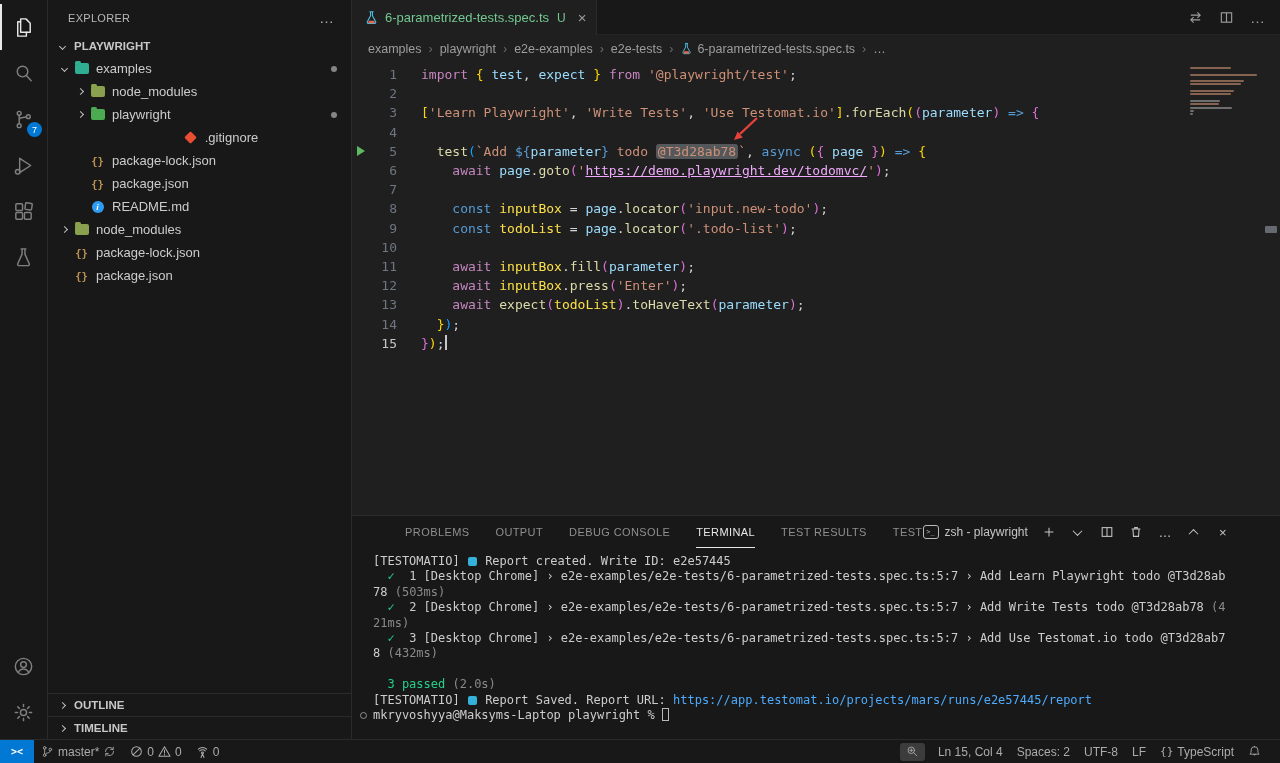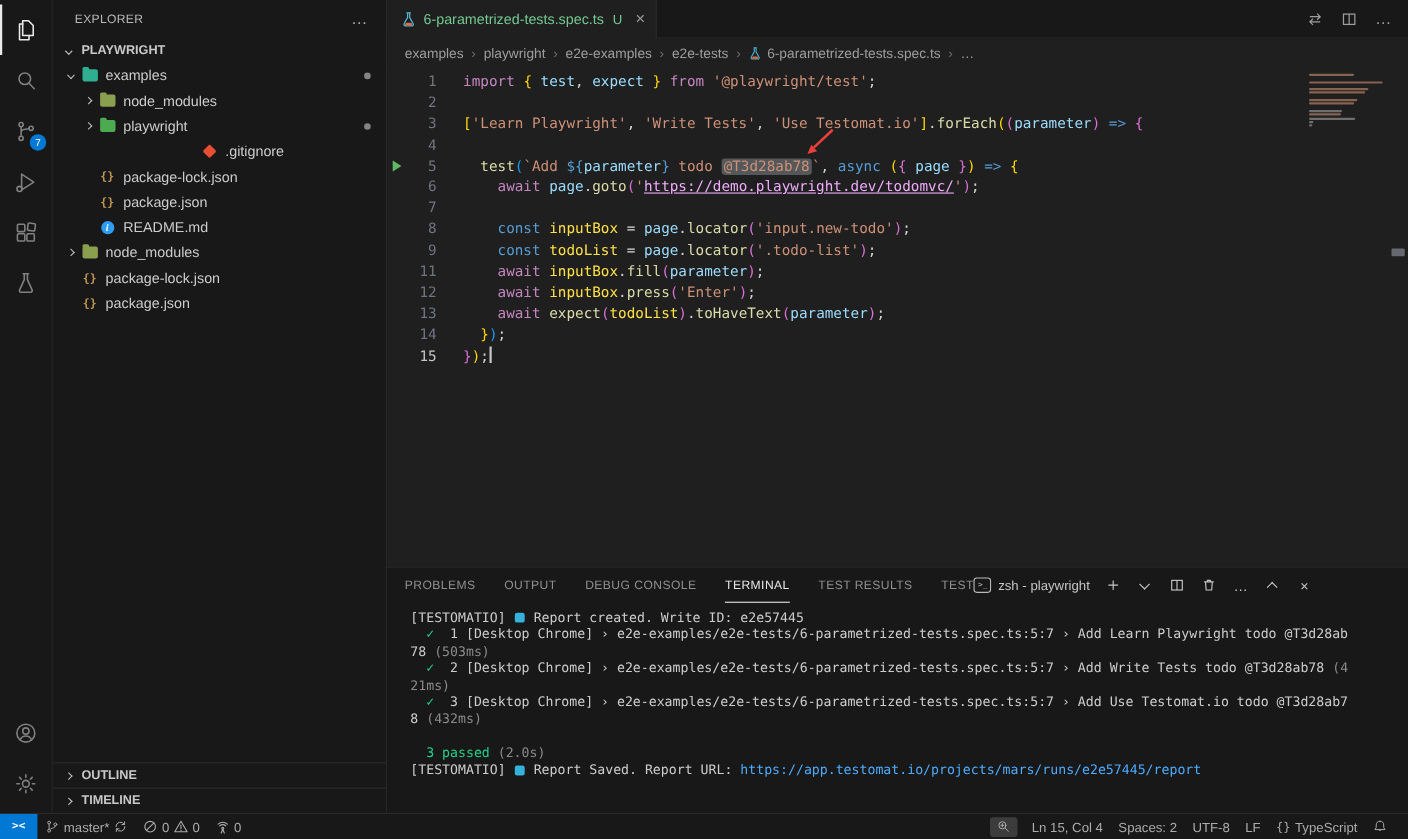--- a/index.html
+++ b/index.html
@@ -66,21 +66,21 @@
   .su{color:#f0abfc;text-decoration:underline;cursor:pointer}
   .hl{color:#ce9178;background:#55585a;border-radius:3px;padding:0 2px}
   .ecur{display:inline-block;width:2px;height:15px;background:#c8c8c8;vertical-align:-2px;margin-left:1px}
   .minimap{position:absolute;top:5px;right:18px;width:72px}
   .mm-line{height:2px;margin-bottom:1.3px;border-radius:1px;opacity:.75}
   .ruler-marker{position:absolute;right:3px;top:164px;width:12px;height:7px;background:#8d949c;opacity:.65;border-radius:1px}
   .arrow-svg{position:absolute;left:0;top:0;width:100%;height:100%;pointer-events:none}
 
   
   .panel{height:224px;flex:none;border-top:1px solid #2b2b2b;background:#181818;display:flex;flex-direction:column}
-  .panel-header{height:32px;flex:none;display:flex;align-items:center;justify-content:flex-start;padding:0 12px 0 16px}
+  .panel-header{height:32px;flex:none;display:flex;align-items:center;justify-content:center;padding:0 12px 0 16px}
   .panel-tabs{display:flex;gap:26px;font-size:11px;letter-spacing:.4px;color:#8f8f8f;height:100%;align-items:stretch}
   .ptab{display:flex;align-items:center;border-bottom:1px solid transparent;cursor:pointer}
   .ptab.active{color:#e7e7e7;border-bottom-color:#e7e7e7}
   .panel-right{display:flex;align-items:center;gap:13px;color:#c5c5c5}
   .term-chip{display:flex;align-items:center;gap:6px;font-size:12px;cursor:pointer}
   .term-ico{width:16px;height:14px;border:1px solid #b9b9b9;border-radius:3px;font-size:7px;display:flex;align-items:center;justify-content:center;font-family:"DejaVu Sans Mono",monospace;color:#b9b9b9}
   .picon{cursor:pointer;display:flex;align-items:center;justify-content:center;width:16px;height:16px}
   .picon svg{width:14px;height:14px;stroke:currentColor;fill:none;stroke-width:1.2}
   .chevbtn{width:7px;height:7px;border-right:1.4px solid #c5c5c5;border-bottom:1.4px solid #c5c5c5;display:inline-block}
   .chevbtn.down{transform:rotate(45deg) translate(-1px,-1px)}
@@ -371,20 +371,25 @@
           </div>
           <div class="code-line">
             <span class="glyph"></span>
             <span class="num">8</span>
             <span class="codetext"><span class="p">    </span><span class="b">const</span><span class="p"> </span><span class="c">inputBox</span><span class="p"> = </span><span class="v">page</span><span class="p">.</span><span class="f">locator</span><span class="pk">(</span><span class="s">'input.new-todo'</span><span class="pk">)</span><span class="p">;</span></span>
           </div>
           <div class="code-line">
             <span class="glyph"></span>
             <span class="num">9</span>
             <span class="codetext"><span class="p">    </span><span class="b">const</span><span class="p"> </span><span class="c">todoList</span><span class="p"> = </span><span class="v">page</span><span class="p">.</span><span class="f">locator</span><span class="pk">(</span><span class="s">'.todo-list'</span><span class="pk">)</span><span class="p">;</span></span>
+          </div>
+          <div class="code-line">
+            <span class="glyph"></span>
+            <span class="num">10</span>
+            <span class="codetext"></span>
           </div>
           <div class="code-line">
             <span class="glyph"></span>
             <span class="num">11</span>
             <span class="codetext"><span class="p">    </span><span class="k">await</span><span class="p"> </span><span class="c">inputBox</span><span class="p">.</span><span class="f">fill</span><span class="pk">(</span><span class="v">parameter</span><span class="pk">)</span><span class="p">;</span></span>
           </div>
           <div class="code-line">
             <span class="glyph"></span>
             <span class="num">12</span>
             <span class="codetext"><span class="p">    </span><span class="k">await</span><span class="p"> </span><span class="c">inputBox</span><span class="p">.</span><span class="f">press</span><span class="pk">(</span><span class="s">'Enter'</span><span class="pk">)</span><span class="p">;</span></span>
@@ -474,20 +479,21 @@
           <div class="tline"><span class="tw">[TESTOMATIO] </span><span class="tblk"></span><span class="tw"> Report created. Write ID: e2e57445</span></div>
           <div class="tline"><span class="tg">  ✓</span><span class="tw">  1 [Desktop Chrome] › e2e-examples/e2e-tests/6-parametrized-tests.spec.ts:5:7 › Add Learn Playwright todo @T3d28ab</span></div>
           <div class="tline"><span class="tw">78 </span><span class="td">(503ms)</span></div>
           <div class="tline"><span class="tg">  ✓</span><span class="tw">  2 [Desktop Chrome] › e2e-examples/e2e-tests/6-parametrized-tests.spec.ts:5:7 › Add Write Tests todo @T3d28ab78 </span><span class="td">(4</span></div>
           <div class="tline"><span class="td">21ms)</span></div>
           <div class="tline"><span class="tg">  ✓</span><span class="tw">  3 [Desktop Chrome] › e2e-examples/e2e-tests/6-parametrized-tests.spec.ts:5:7 › Add Use Testomat.io todo @T3d28ab7</span></div>
           <div class="tline"><span class="tw">8 </span><span class="td">(432ms)</span></div>
           <div class="tline">&nbsp;</div>
           <div class="tline"><span class="tg">  3 passed</span><span class="td"> (2.0s)</span></div>
           <div class="tline"><span class="tw">[TESTOMATIO] </span><span class="tblk"></span><span class="tw"> Report Saved. Report URL: </span><span class="tl">https://app.testomat.io/projects/mars/runs/e2e57445/report</span></div>
+          <div class="tline"><span class="ccircle"></span><span class="tw">mkryvoshyya@Maksyms-Laptop playwright % </span><span class="tcur"></span></div>
         </div>
     </div>
   </div>
 </div>
 
 <div class="statusbar">
   <div class="sb-left">
     <div class="si remote">
       <span>&gt;&lt;</span>
     </div>

